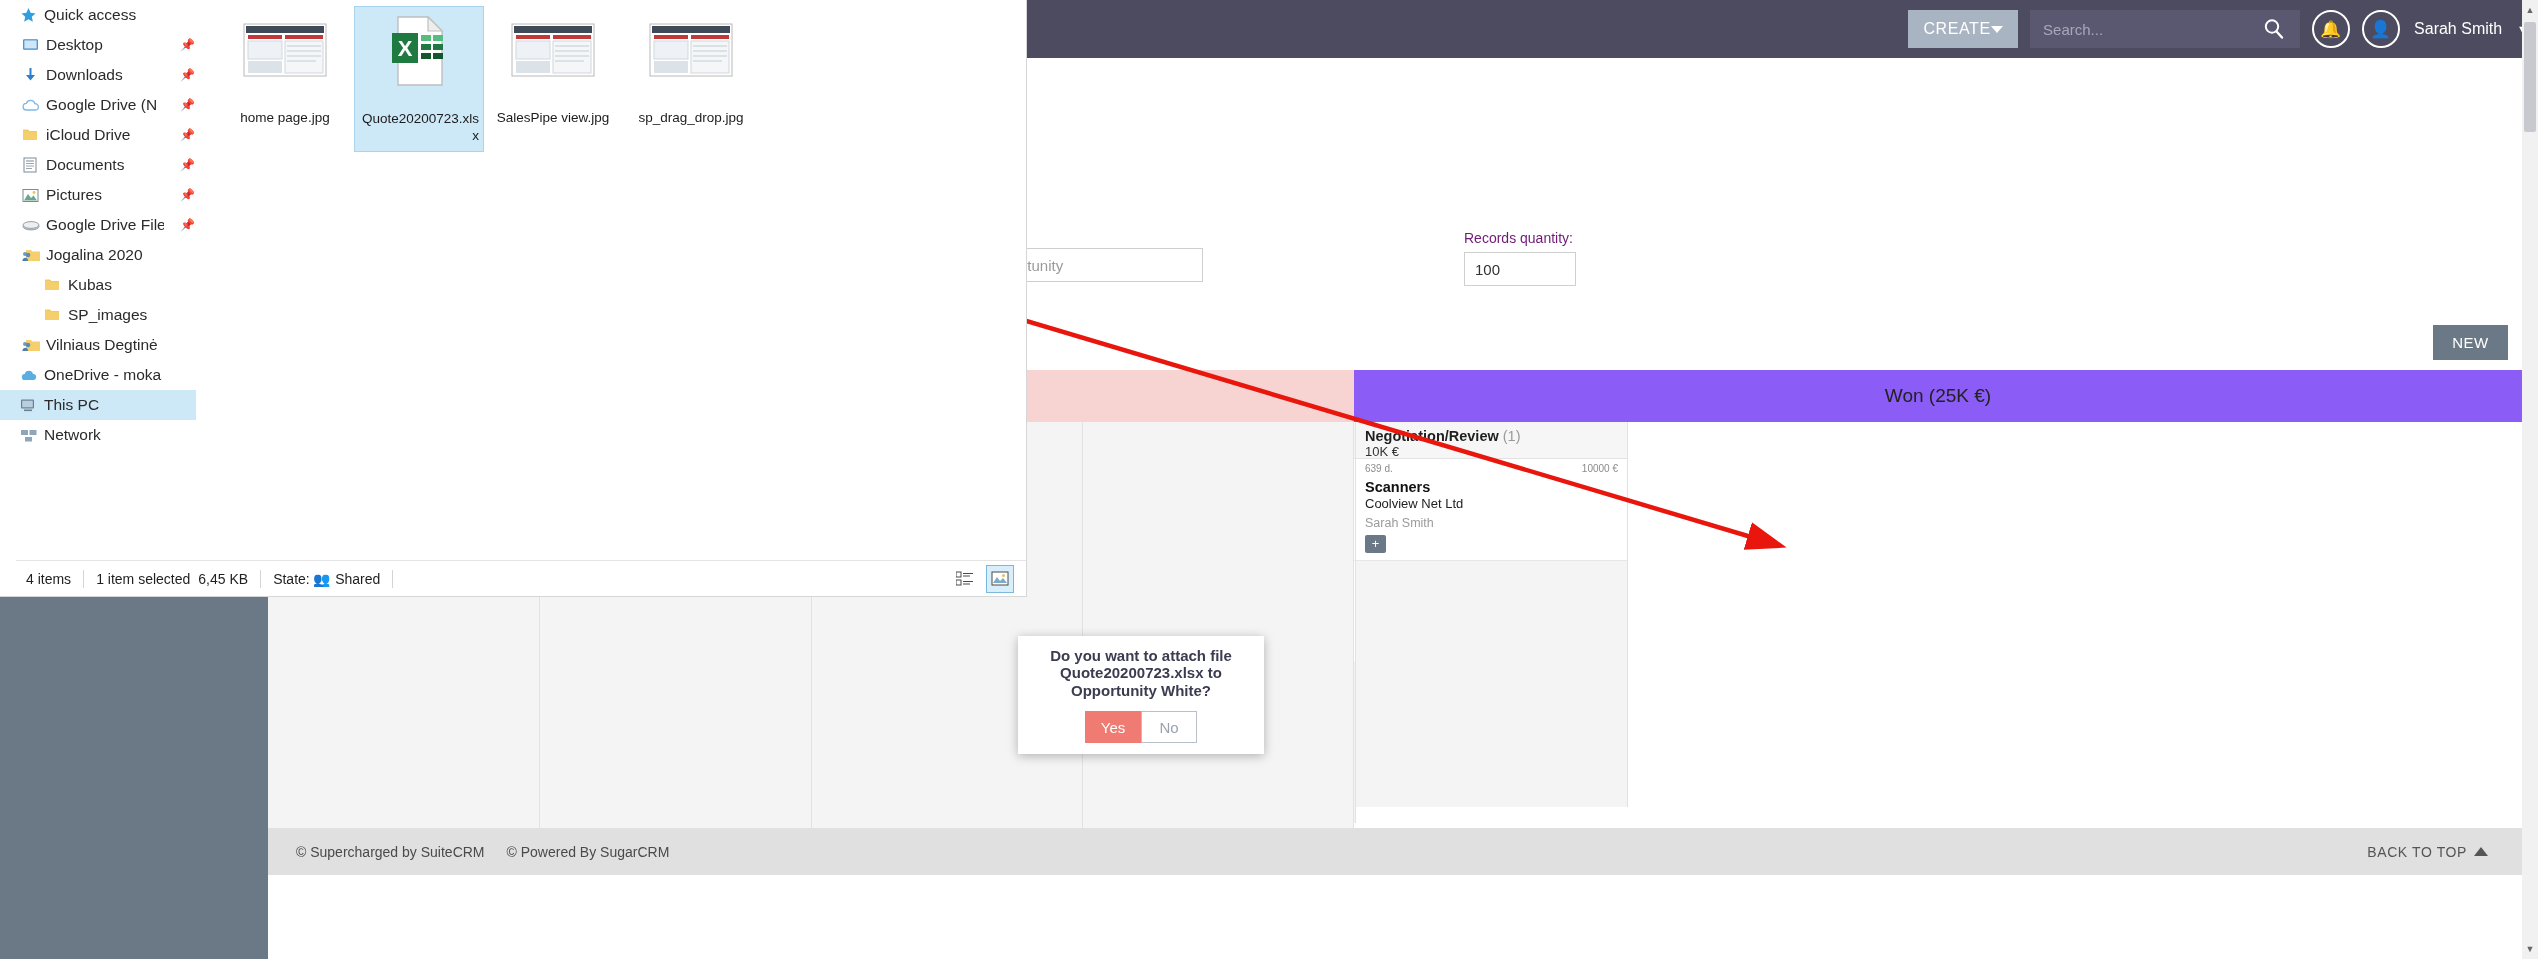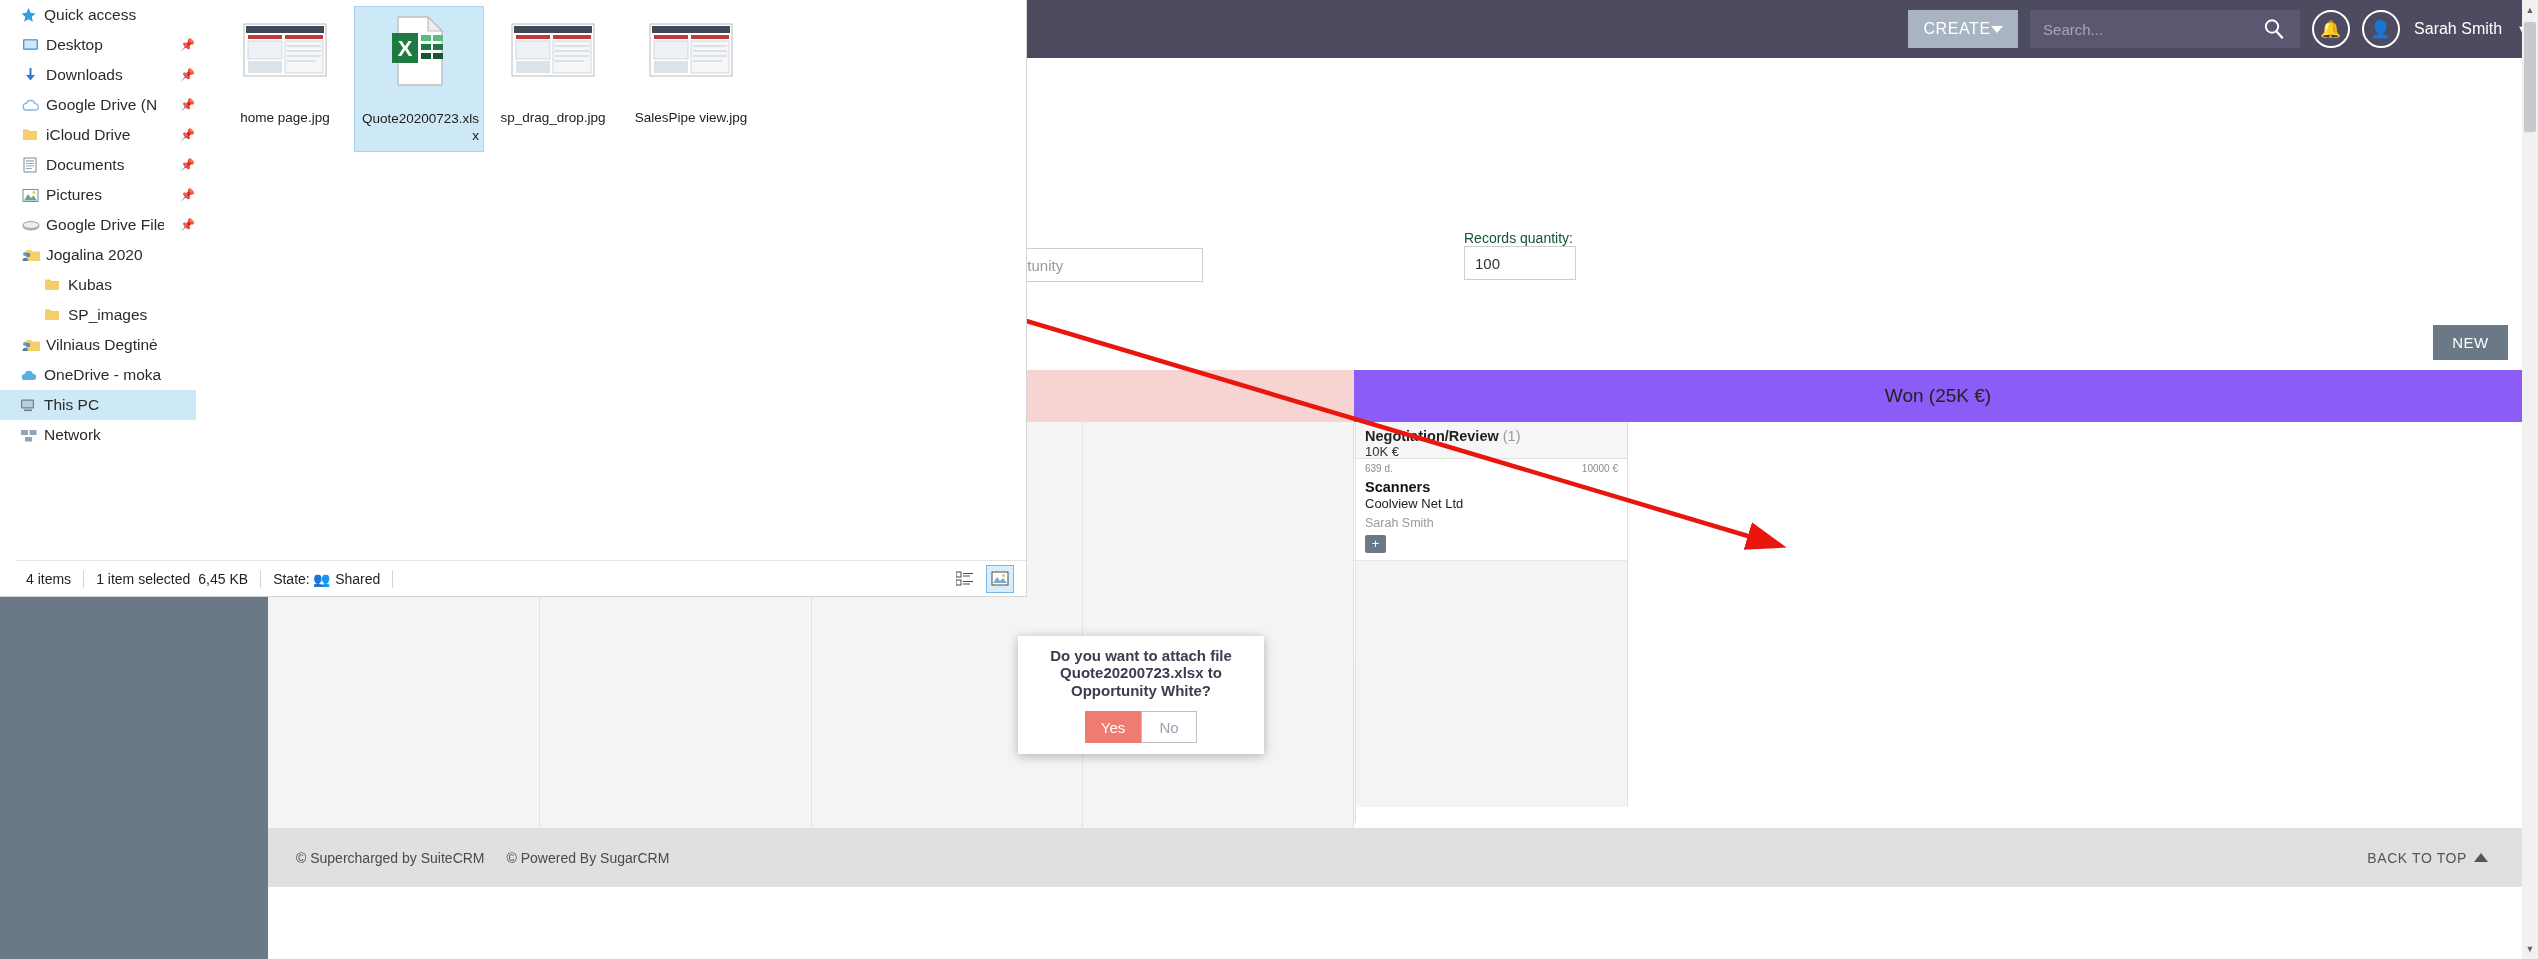--- a/index.html
+++ b/index.html
@@ -48,21 +48,21 @@
   
   .vscroll{position:absolute;right:0;top:0;width:16px;height:959px;background:#f1f1f1;}
   .vscroll .thumb{position:absolute;left:2px;top:22px;width:12px;height:110px;background:#c8c8cf;border-radius:2px;}
   .vscroll .arrow{position:absolute;left:0;width:16px;height:20px;display:flex;align-items:center;justify-content:center;color:#666;font-size:9px;}
   .vscroll .arrow.up{top:0;} .vscroll .arrow.dn{bottom:0;}
 
   
   .filter-panel{
     position:absolute;left:268px;top:58px;right:16px;height:260px;background:#ffffff;
   }
-  .field-label{font-size:14px;color:#14532d;}
+  .field-label{font-size:14px;color:#701a75;margin-bottom:6px;}
   .txt-input{
     border:1px solid #cfcfcf;background:#fff;height:34px;font-size:15px;color:#888;
     display:flex;align-items:center;padding-left:10px;box-sizing:border-box;
     font-family:"Liberation Sans",sans-serif;
   }
   #opp-field{position:absolute;left:735px;top:190px;width:200px;color:#9a9a9a;}
   #qty-block{position:absolute;left:1196px;top:172px;}
   #qty-field{width:112px;color:#333;}
 
   .new-btn{
@@ -98,21 +98,21 @@
   }
   .bell-mini{font-size:10px;}
   .col-body-grey{background:#f4f4f4;}
 
   
   .stub-cols{position:absolute;left:268px;top:422px;width:1086px;}
   .stub-col{border-right:1px solid #e2e2e2;box-sizing:border-box;}
 
   
   .crm-footer{
-    position:absolute;left:268px;right:16px;top:828px;height:59px;background:#e0e0e0;
+    position:absolute;left:268px;right:16px;top:828px;height:47px;background:#e0e0e0;
     display:flex;align-items:center;justify-content:space-between;padding:0 34px 0 28px;box-sizing:border-box;
   }
   .footer-left{font-size:14px;color:#4a4a4a;display:flex;gap:22px;}
   .footer-right{font-size:14px;color:#555;letter-spacing:.6px;display:flex;align-items:center;gap:7px;cursor:pointer;}
   .tri-up{width:0;height:0;border-left:7px solid transparent;border-right:7px solid transparent;border-bottom:9px solid #555;}
 
   
   #confirm-dialog{
     position:absolute;left:1018px;top:636px;width:246px;height:118px;background:#ffffff;
     box-shadow:0 2px 10px rgba(0,0,0,.28);z-index:60;
@@ -590,37 +590,37 @@
               <rect x="10" y="21" width="34" height="4" fill="#c03a3a"></rect>
               <rect x="10" y="27" width="34" height="18" fill="#eef2f6" stroke="#d2d8de"></rect>
               <rect x="10" y="47" width="34" height="12" fill="#dbe2e8"></rect>
               <rect x="47" y="21" width="38" height="4" fill="#c03a3a"></rect>
               <rect x="47" y="27" width="38" height="32" fill="#f4f6f8" stroke="#d2d8de"></rect>
               <line x1="49" y1="32" x2="83" y2="32" stroke="#c4ccd4"></line>
               <line x1="49" y1="37" x2="83" y2="37" stroke="#c4ccd4"></line>
               <line x1="49" y1="42" x2="83" y2="42" stroke="#c4ccd4"></line>
               <line x1="49" y1="47" x2="78" y2="47" stroke="#c4ccd4"></line>
             </svg></div>
-          <div class="file-label">sp_drag_drop.jpg</div>
+          <div class="file-label">SalesPipe view.jpg</div>
         </div>
         <div class="file-item">
           <div class="thumb-img"><svg width="94" height="72" viewBox="0 0 94 72">
               <rect x="6" y="10" width="82" height="52" fill="#ffffff" stroke="#b9b9b9"></rect>
               <rect x="8" y="12" width="78" height="7" fill="#3f4a58"></rect>
               <rect x="10" y="21" width="34" height="4" fill="#c03a3a"></rect>
               <rect x="10" y="27" width="34" height="18" fill="#eef2f6" stroke="#d2d8de"></rect>
               <rect x="10" y="47" width="34" height="12" fill="#dbe2e8"></rect>
               <rect x="47" y="21" width="38" height="4" fill="#c03a3a"></rect>
               <rect x="47" y="27" width="38" height="32" fill="#f4f6f8" stroke="#d2d8de"></rect>
               <line x1="49" y1="32" x2="83" y2="32" stroke="#c4ccd4"></line>
               <line x1="49" y1="37" x2="83" y2="37" stroke="#c4ccd4"></line>
               <line x1="49" y1="42" x2="83" y2="42" stroke="#c4ccd4"></line>
               <line x1="49" y1="47" x2="78" y2="47" stroke="#c4ccd4"></line>
             </svg></div>
-          <div class="file-label">SalesPipe view.jpg</div>
+          <div class="file-label">sp_drag_drop.jpg</div>
         </div>
       </div>
   </div>
 
   <div class="exp-status">
     <span>4 items</span>
     <span class="st-sep"></span>
     <span>1 item selected</span>
     <span style="width:8px"></span>
     <span>6,45 KB</span>

